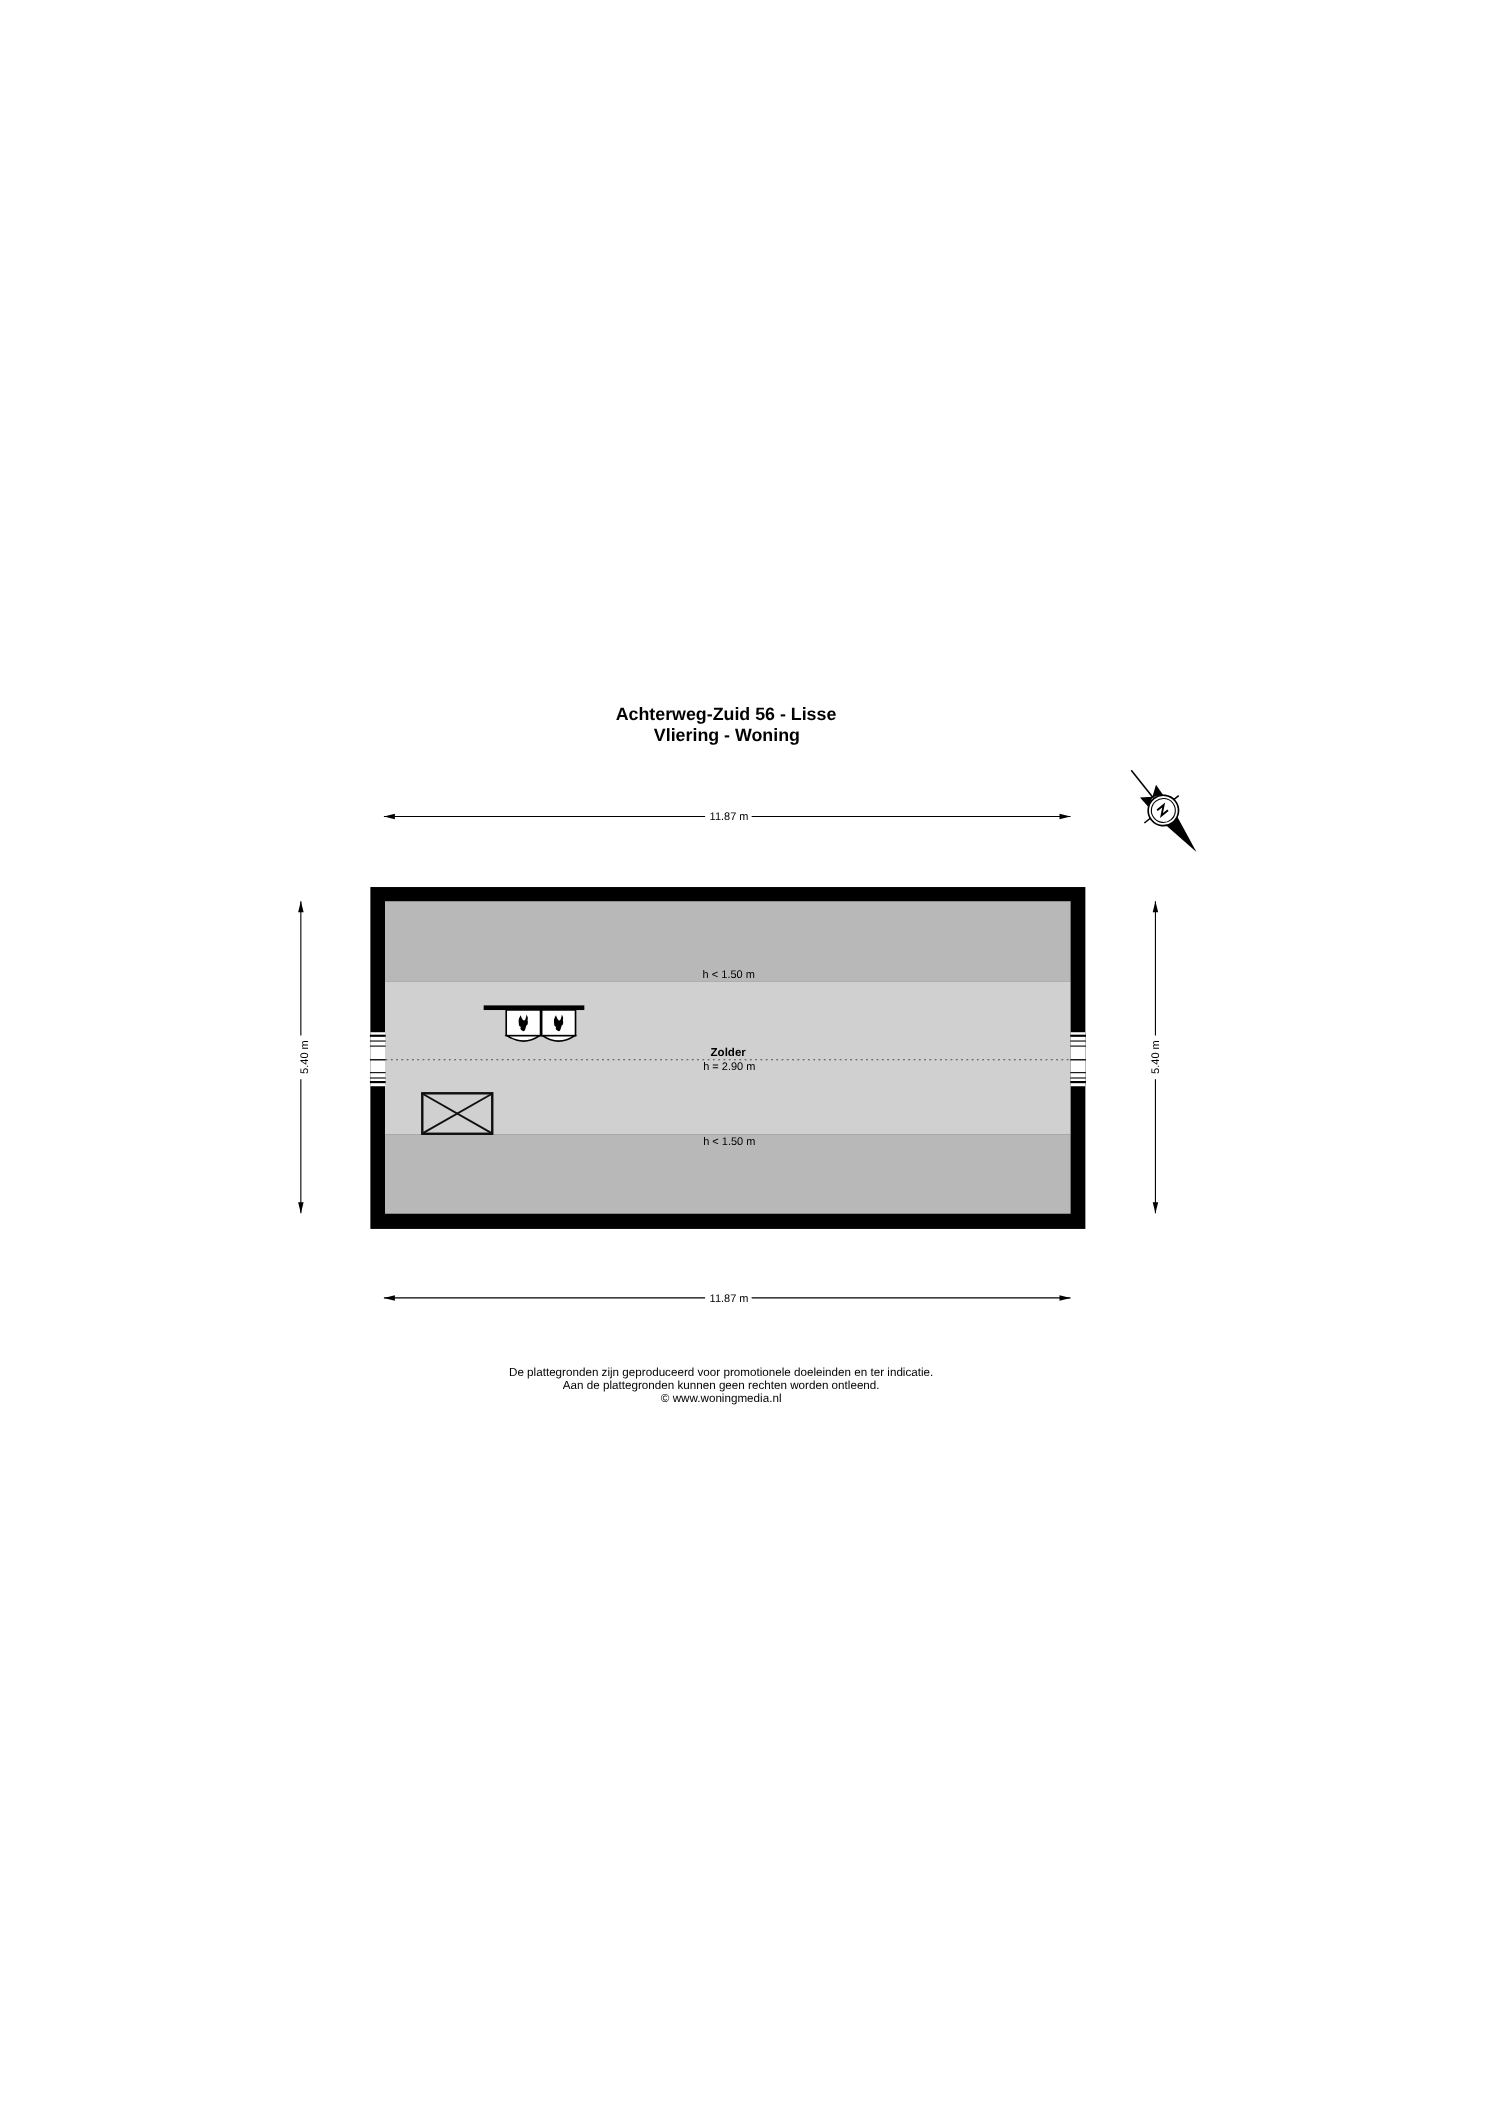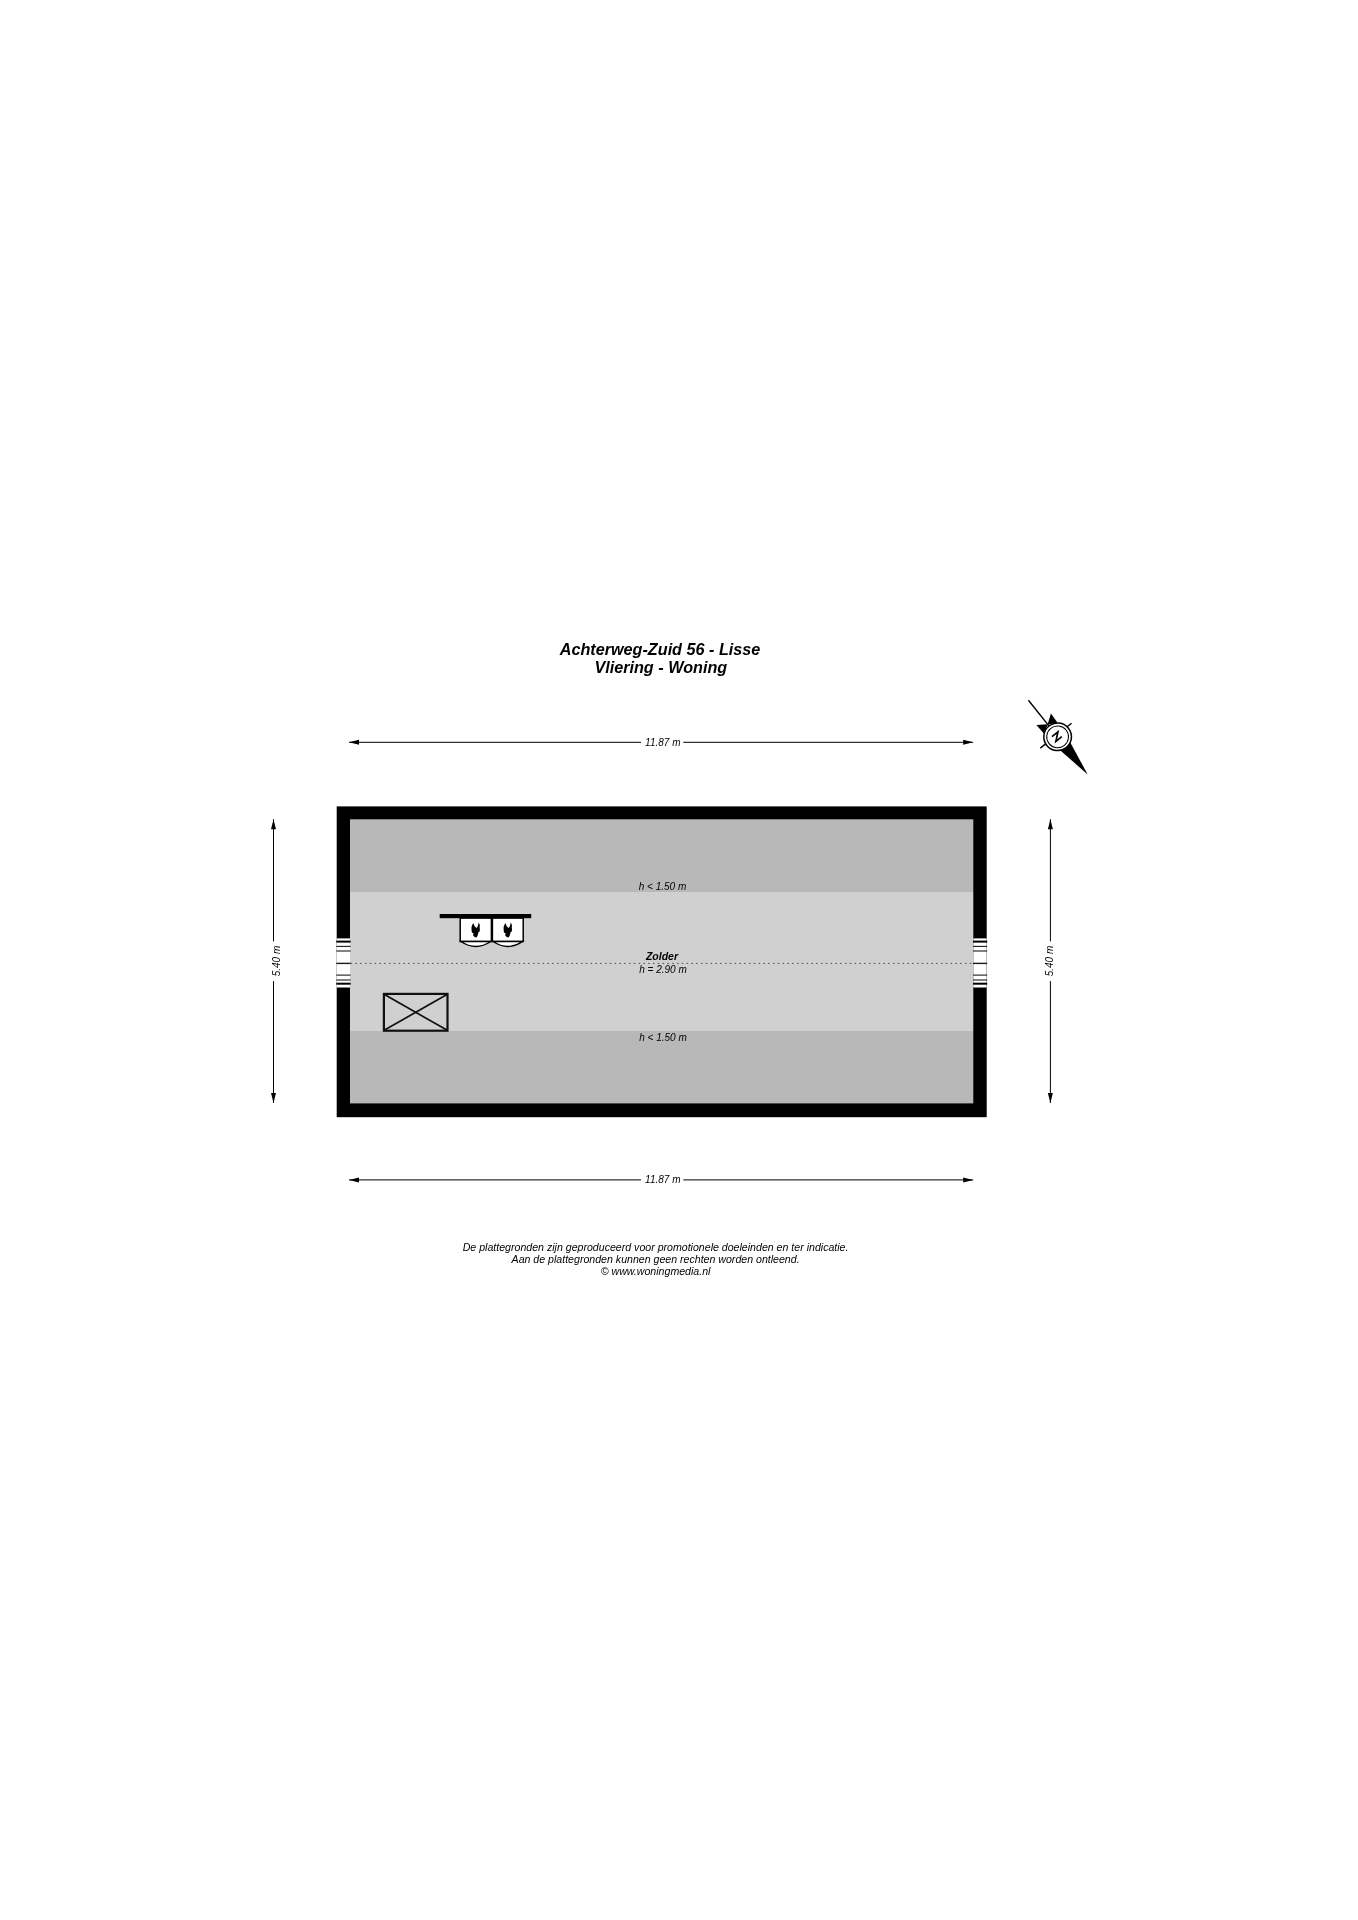--- a/index.html
+++ b/index.html
@@ -2,21 +2,21 @@
 <html><head>
 <meta charset="utf-8">
 <style>
   html,body{margin:0;padding:0;background:#ffffff;}
   body{width:1358px;height:1920px;font-family:"Liberation Sans",sans-serif;}
   svg text{font-family:"Liberation Sans",sans-serif;}
 
 </style>
 </head>
 <body>
-<div style="transform:translateZ(0);width:1272px;height:1920px;font-style:italic;">
+<div style="transform:translateZ(0);width:1272px;height:1920px;">
 <svg width="1358" height="1920" viewBox="0 0 1358 1920">
 
   <text x="660" y="654.6" text-anchor="middle" font-size="16.2" font-weight="bold" fill="#000000">Achterweg-Zuid 56 - Lisse</text>
 
   <text x="660.8" y="673.3" text-anchor="middle" font-size="16.2" font-weight="bold" fill="#000000">Vliering - Woning</text>
 
   <g>
     <g transform="translate(1057.6,736.8) rotate(-38.6)">
       <line x1="0" y1="-46.8" x2="0" y2="-12" stroke="#000000" stroke-width="1.4"></line>
       <line x1="-20.6" y1="-1.9" x2="19.4" y2="-1.9" stroke="#000000" stroke-width="1.4"></line>

